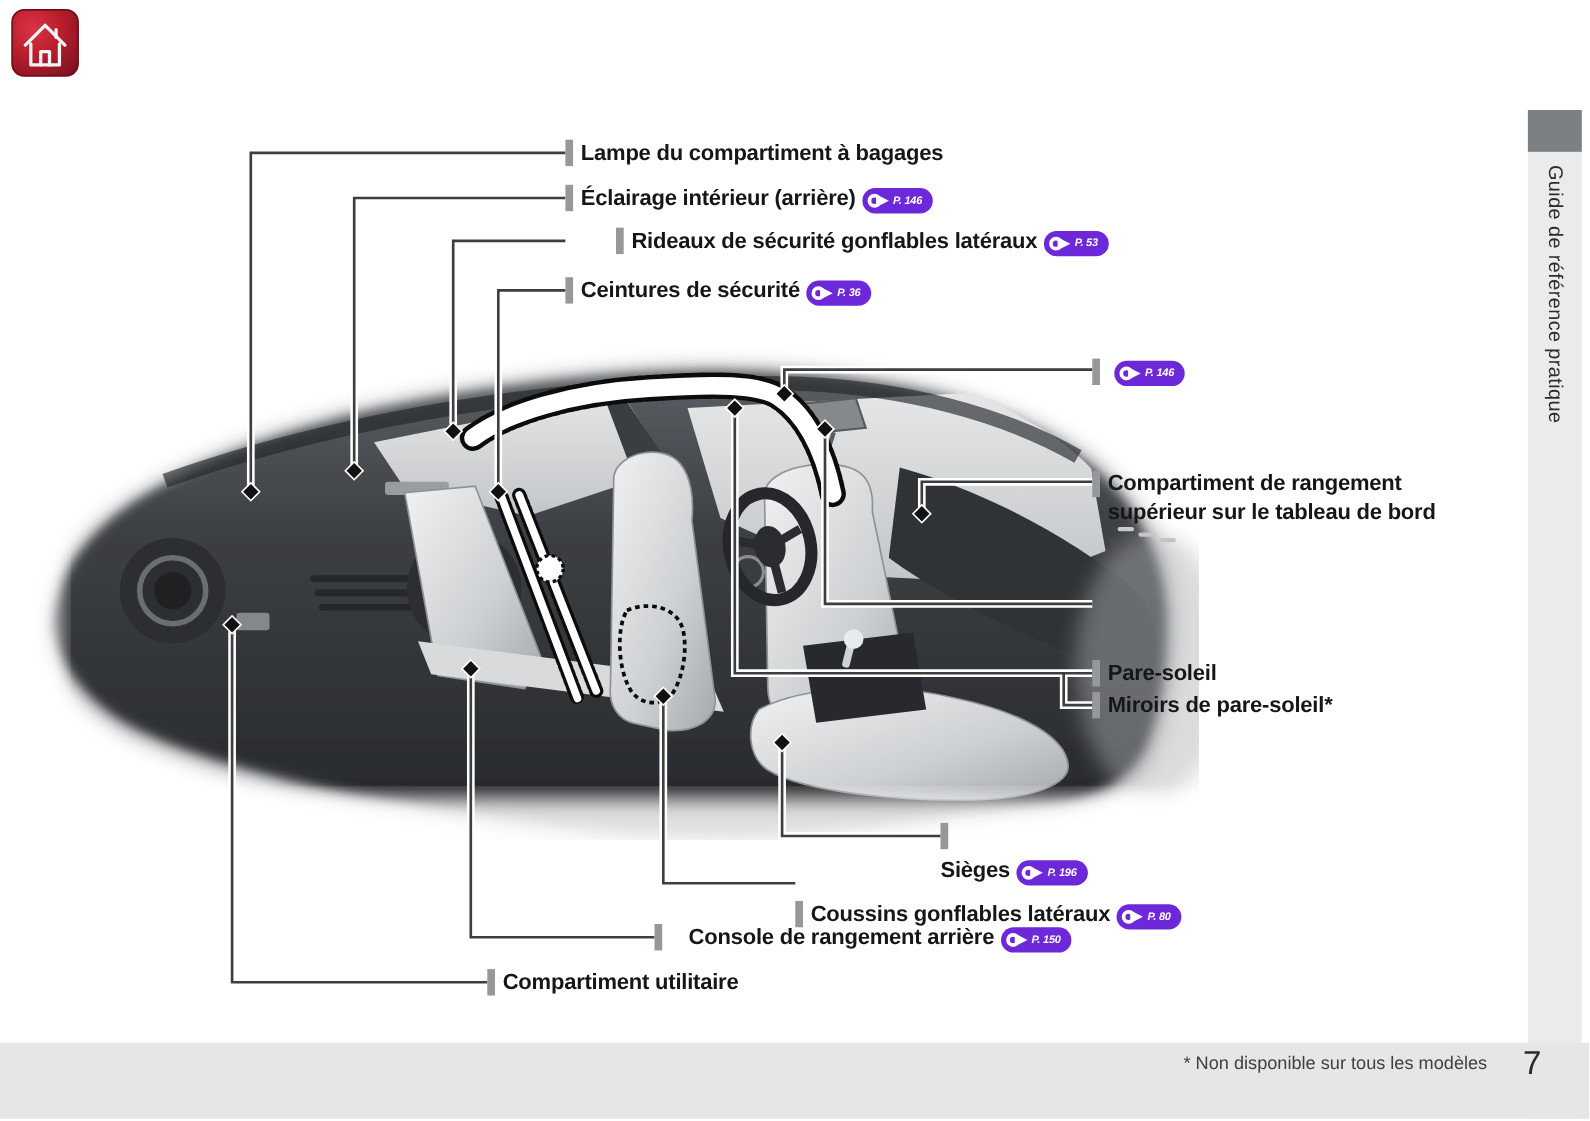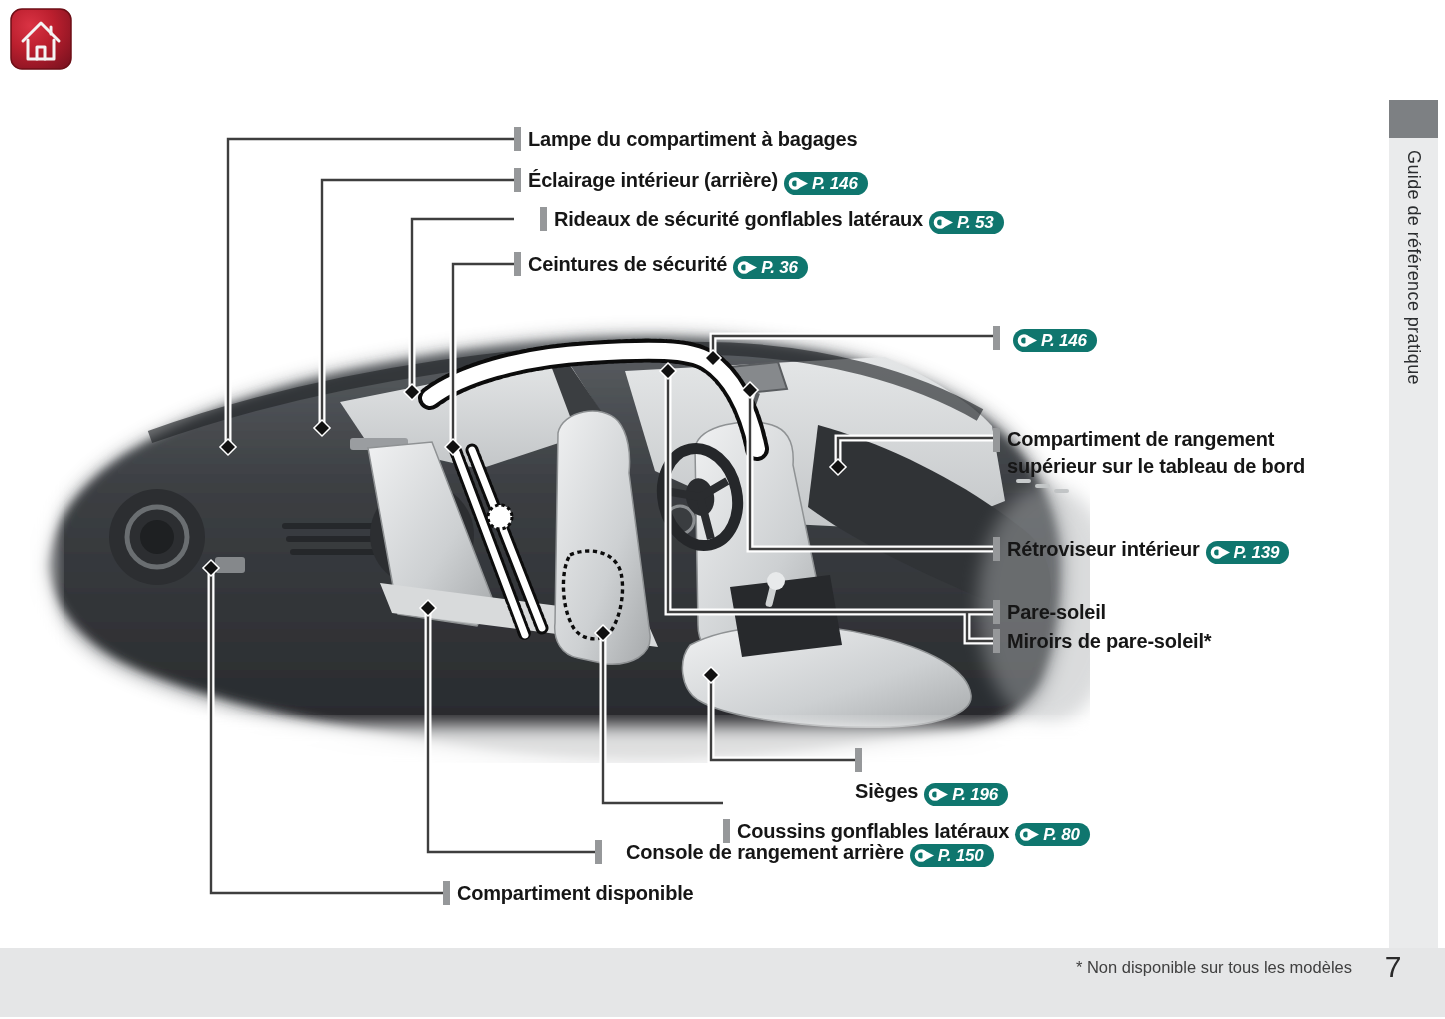--- a/index.html
+++ b/index.html
@@ -17,22 +17,22 @@
   .footer-band{position:absolute;left:0;top:948px;width:1445px;height:69px;background:#e5e6e7;}
   .footnote{position:absolute;right:93px;top:958px;font-size:16.5px;color:#404040;}
   .page-num{position:absolute;left:1376px;top:950px;width:34px;text-align:center;
             font-size:30px;color:#2a2a2a;}
   
   .callout{position:absolute;display:flex;gap:7px;color:#161616;font-weight:700;
            font-size:20px;letter-spacing:-.2px;line-height:24px;white-space:nowrap;}
   .callout .tick{flex:none;width:7px;height:24px;background:#96989a;margin-top:0;}
   .callout.wrap{white-space:normal;line-height:27px;}
   .callout.wrap .tick{margin-top:2px;}
-  .pill{display:inline-flex;align-items:center;gap:3px;background:#0f766e;color:#fff;
-        height:23px;border-radius:12px;padding:0 10px 0 4px;font-size:17px;
+  .pill{display:inline-flex;align-items:center;gap:3px;background:#6d28d9;color:#fff;
+        height:23px;border-radius:12px;padding:0 10px 0 4px;font-size:10px;
         font-style:italic;font-weight:700;vertical-align:-4px;margin-left:6px;cursor:pointer;}
   .pill svg{display:block;}
   
   .w-lec{width:330px;}
   .w-cmp{width:352px;}
   svg.overlay{position:absolute;left:0;top:0;pointer-events:none;}
   .art{position:absolute;left:30px;top:305px;}
 </style>
 </head>
 <body>
@@ -237,21 +237,21 @@
     <span class="tick"></span>
     <span><span>Éclairage intérieur (arrière)</span><span class="pill">
           <svg width="21" height="15" viewBox="0 0 21 15">
             <circle cx="7" cy="7.5" r="4.6" fill="none" stroke="#fff" stroke-width="3.4"></circle>
             <path d="M8.5 1.6 L20 7.5 L8.5 13.4 Z" fill="#fff"></path>
           </svg>
           <span>P. 146</span>
         </span></span>
   </div>
 
-  <div class="callout" style="left:494px;top:207px;padding-left:46px;">
+  <div class="callout" style="left:514px;top:207px;padding-left:46px;">
     <span class="tick"></span>
     <span><span>Rideaux de sécurité gonflables latéraux</span><span class="pill">
           <svg width="21" height="15" viewBox="0 0 21 15">
             <circle cx="7" cy="7.5" r="4.6" fill="none" stroke="#fff" stroke-width="3.4"></circle>
             <path d="M8.5 1.6 L20 7.5 L8.5 13.4 Z" fill="#fff"></path>
           </svg>
           <span>P. 53</span>
         </span></span>
   </div>
 
@@ -275,30 +275,20 @@
           </svg>
           <span>P. 146</span>
         </span></span>
   </div>
 
   <div class="callout wrap" style="left:993px;top:426px;">
     <span class="tick"></span>
     <span class="w-cmp">Compartiment de rangement supérieur sur le tableau de bord</span>
   </div>
 
-  <div class="callout" style="left:993px;top:537px;">
-    <span class="tick"></span>
-    <span><span>Rétroviseur intérieur</span><span class="pill">
-          <svg width="21" height="15" viewBox="0 0 21 15">
-            <circle cx="7" cy="7.5" r="4.6" fill="none" stroke="#fff" stroke-width="3.4"></circle>
-            <path d="M8.5 1.6 L20 7.5 L8.5 13.4 Z" fill="#fff"></path>
-          </svg>
-          <span>P. 139</span>
-        </span></span>
-  </div>
 
   <div class="callout" style="left:993px;top:600px;">
     <span class="tick"></span>
     <span>Pare-soleil</span>
   </div>
 
   <div class="callout" style="left:993px;top:629px;">
     <span class="tick"></span>
     <span>Miroirs de pare-soleil*</span>
   </div>
@@ -331,16 +321,16 @@
           <svg width="21" height="15" viewBox="0 0 21 15">
             <circle cx="7" cy="7.5" r="4.6" fill="none" stroke="#fff" stroke-width="3.4"></circle>
             <path d="M8.5 1.6 L20 7.5 L8.5 13.4 Z" fill="#fff"></path>
           </svg>
           <span>P. 150</span>
         </span></span>
   </div>
 
   <div class="callout" style="left:443px;top:881px;">
     <span class="tick"></span>
-    <span>Compartiment disponible</span>
+    <span>Compartiment utilitaire</span>
   </div>
 
 </div>
 
 </body></html>

